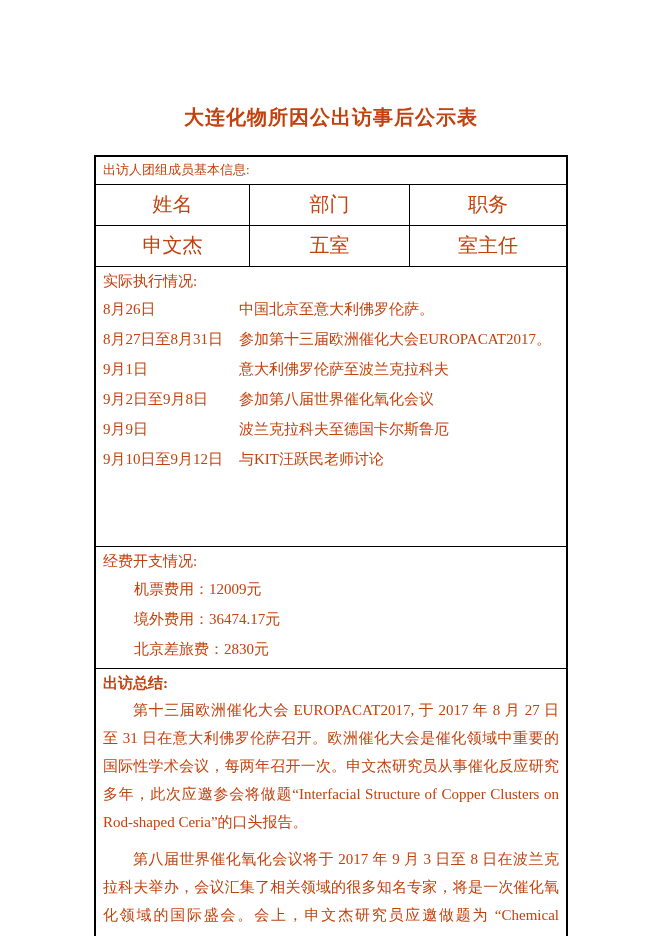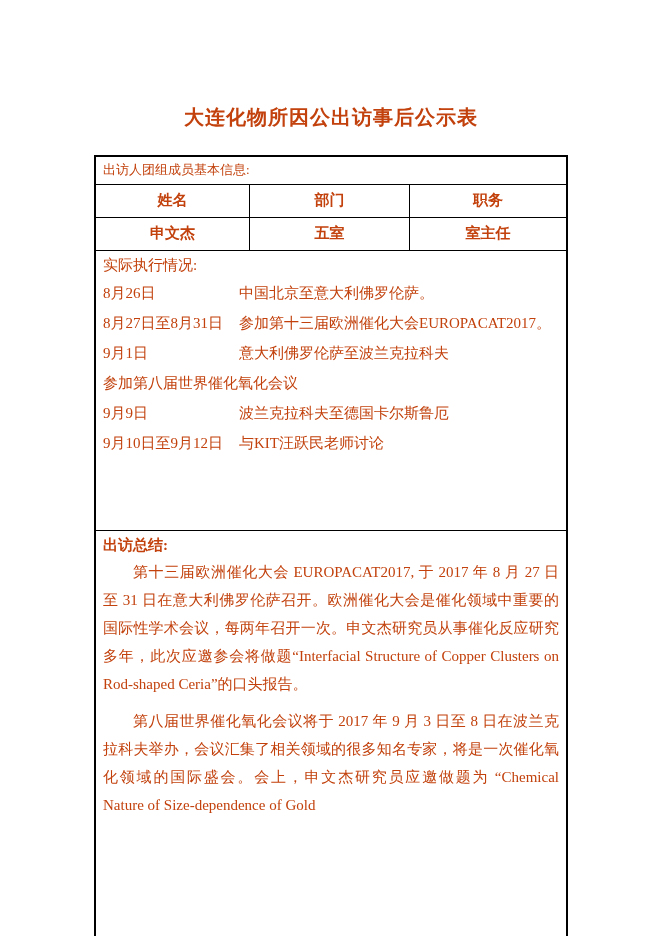--- a/index.html
+++ b/index.html
@@ -27,22 +27,21 @@
     height: 812px;
     border: 2px solid #000;
     overflow: hidden;
   }
   .row { border-bottom: 1px solid #000; }
   .member-header { padding: 4px 7px 5px 7px; font-size: 13px; }
   .cols { display: flex; }
   .cols .cell {
     text-align: center;
     padding: 6px 4px 7px 4px;
-    font-size: 15px;
-    font-weight: bold;
+    font-size: 20px;
   }
   .cell.c1 { width: 153px; }
   .cell.c2 { width: 160px; border-left: 1px solid #000; }
   .cell.c3 { flex: 1; border-left: 1px solid #000; }
   .block { padding: 4px 7px 0 7px; font-size: 15px; }
   .block-header { padding: 1px 0 3px 0; }
   .block-header.bold { font-weight: 700; }
   .execution { height: 280px; }
   .it-row { display: flex; line-height: 30px; }
   .it-date { width: 136px; flex: 0 0 136px; }
@@ -91,32 +90,39 @@
       </div>
       <div class="it-row">
         <span class="it-date">8月27日至8月31日</span>
         <span class="it-desc">参加第十三届欧洲催化大会EUROPACAT2017。</span>
       </div>
       <div class="it-row">
         <span class="it-date">9月1日</span>
         <span class="it-desc">意大利佛罗伦萨至波兰克拉科夫</span>
       </div>
       <div class="it-row">
+        <span class="it-date">9月2日至9月8日</span>
         <span class="it-desc">参加第八届世界催化氧化会议</span>
       </div>
       <div class="it-row">
         <span class="it-date">9月9日</span>
         <span class="it-desc">波兰克拉科夫至德国卡尔斯鲁厄</span>
       </div>
       <div class="it-row">
         <span class="it-date">9月10日至9月12日</span>
         <span class="it-desc">与KIT汪跃民老师讨论</span>
       </div>
     </div>
 
+    <div class="row block expenses">
+      <div class="block-header">经费开支情况:</div>
+      <div class="expense-line">机票费用：12009元</div>
+      <div class="expense-line">境外费用：36474.17元</div>
+      <div class="expense-line">北京差旅费：2830元</div>
+    </div>
 
     <div class="block summary">
       <div class="block-header bold">出访总结:</div>
       <p>第十三届欧洲催化大会 EUROPACAT2017, 于 2017 年 8 月 27 日至 31 日在意大利佛罗伦萨召开。欧洲催化大会是催化领域中重要的国际性学术会议，每两年召开一次。申文杰研究员从事催化反应研究多年，此次应邀参会将做题“Interfacial Structure of Copper Clusters on Rod-shaped Ceria”的口头报告。</p>
       <p>第八届世界催化氧化会议将于 2017 年 9 月 3 日至 8 日在波兰克拉科夫举办，会议汇集了相关领域的很多知名专家，将是一次催化氧化领域的国际盛会。会上，申文杰研究员应邀做题为 “Chemical Nature of Size-dependence of Gold</p>
     </div>
 
   </div>
 </div>
 

